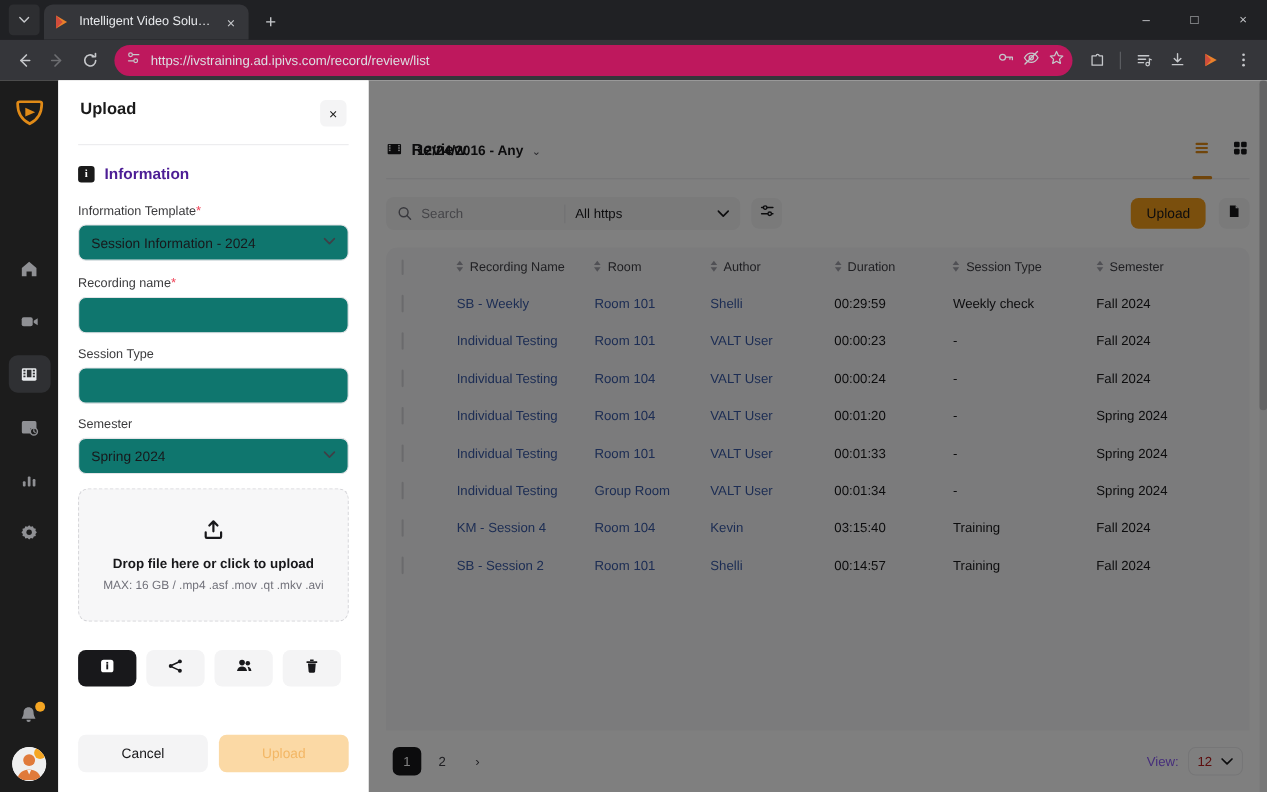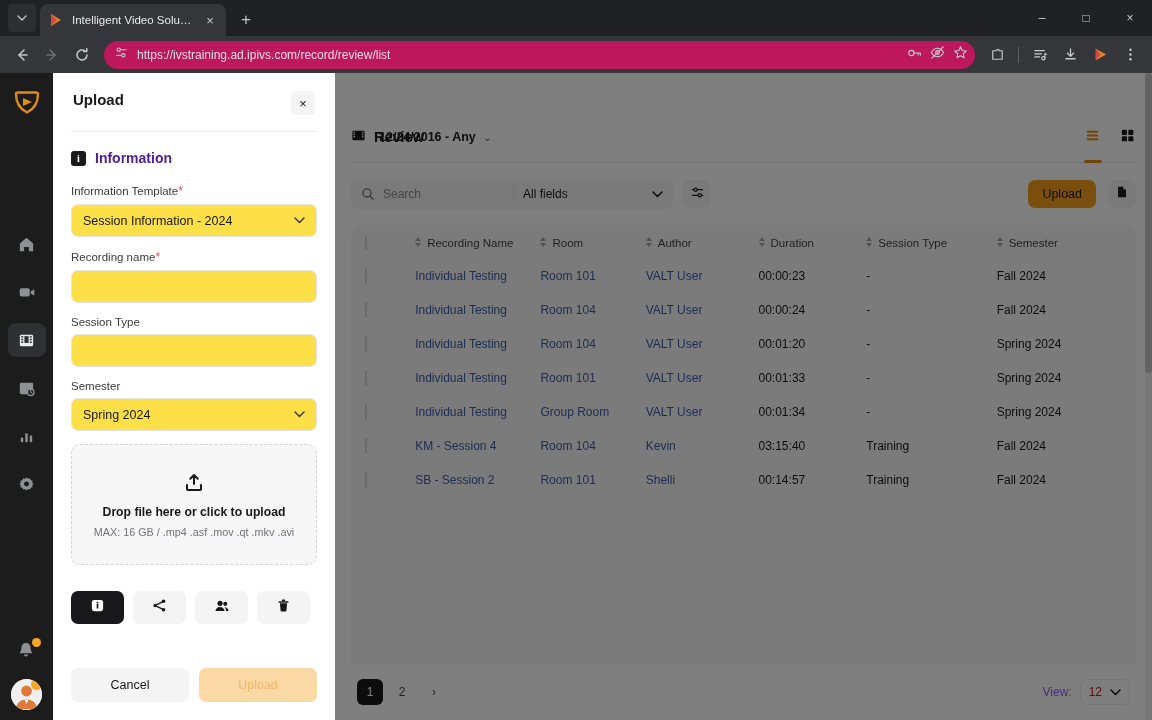--- a/index.html
+++ b/index.html
@@ -129,21 +129,21 @@
     color:#fff; font-size: 10px; font-weight:bold; display:flex;
     align-items:center; justify-content:center; font-family:"Liberation Serif", serif;
   }
   .section-title { font-size: 14px; font-weight: bold; color:#4c1d95; }
 
   .field-label { font-size: 11.5px; color:#3b3b3d; margin-bottom: 6px; }
   .req { color:#f04a5e; font-size: 12px; }
   .control {
     height: 33px; border: 1px solid #e4e4e7; border-radius: 7px;
     display:flex; align-items:center; padding: 0 11px; font-size: 12.5px;
-    color:#18181b; background:#fde047; margin-bottom: 13px; justify-content: space-between;
+    color:#18181b; background:#0f766e; margin-bottom: 13px; justify-content: space-between;
   }
   .control.input { color:#18181b; }
   .chev { color:#3f3f46; font-size: 10px; line-height:1; }
 
   .dropzone {
     border: 1.5px dashed #d4d4d8; border-radius: 9px; background:#f7f7f8;
     height: 121px; display:flex; flex-direction:column; align-items:center;
     justify-content:center; gap: 7px; margin-top: 4px;
   }
   .dz-title { font-size: 12.2px; font-weight:bold; color:#18181b; }
@@ -604,21 +604,21 @@
           <div class="searchbar">
             <span class="sb-icon">
               <svg width="14" height="14" viewBox="0 0 16 16">
                   <circle cx="6.8" cy="6.8" r="4.6" fill="none" stroke="#71717a" stroke-width="1.5"></circle>
                   <path d="M10.2 10.2 L14 14" stroke="#71717a" stroke-width="1.5" stroke-linecap="round"></path>
                 </svg>
             </span>
             <span class="sb-placeholder">Search</span>
             <span class="sb-div"></span>
             <span class="sb-fields">
-              <span>All fields</span>
+              <span>All https</span>
               <span>
                 <svg width="11" height="7" viewBox="0 0 11 7">
                     <path d="M1 1 L5.5 5.5 L10 1" stroke="#18181b" stroke-width="1.5" fill="none" stroke-linecap="round" stroke-linejoin="round"></path>
                   </svg>
               </span>
             </span>
           </div>
           <div class="filter-btn">
             <span>
               <svg width="15" height="15" viewBox="0 0 16 16">
@@ -711,20 +711,29 @@
                         <i class="dn"></i>
                       </span>
                       <span>Semester</span>
                     </span>
                   </th>
               </tr>
             </thead>
             <tbody id="tbody">
                 <tr>
                   <td><span class="cb"></span></td>
+                  <td class="link">SB - Weekly</td>
+                  <td class="link">Room 101</td>
+                  <td class="link">Shelli</td>
+                  <td>00:29:59</td>
+                  <td>Weekly check</td>
+                  <td>Fall 2024</td>
+                </tr>
+                <tr>
+                  <td><span class="cb"></span></td>
                   <td class="link">Individual Testing</td>
                   <td class="link">Room 101</td>
                   <td class="link">VALT User</td>
                   <td>00:00:23</td>
                   <td>-</td>
                   <td>Fall 2024</td>
                 </tr>
                 <tr>
                   <td><span class="cb"></span></td>
                   <td class="link">Individual Testing</td>

